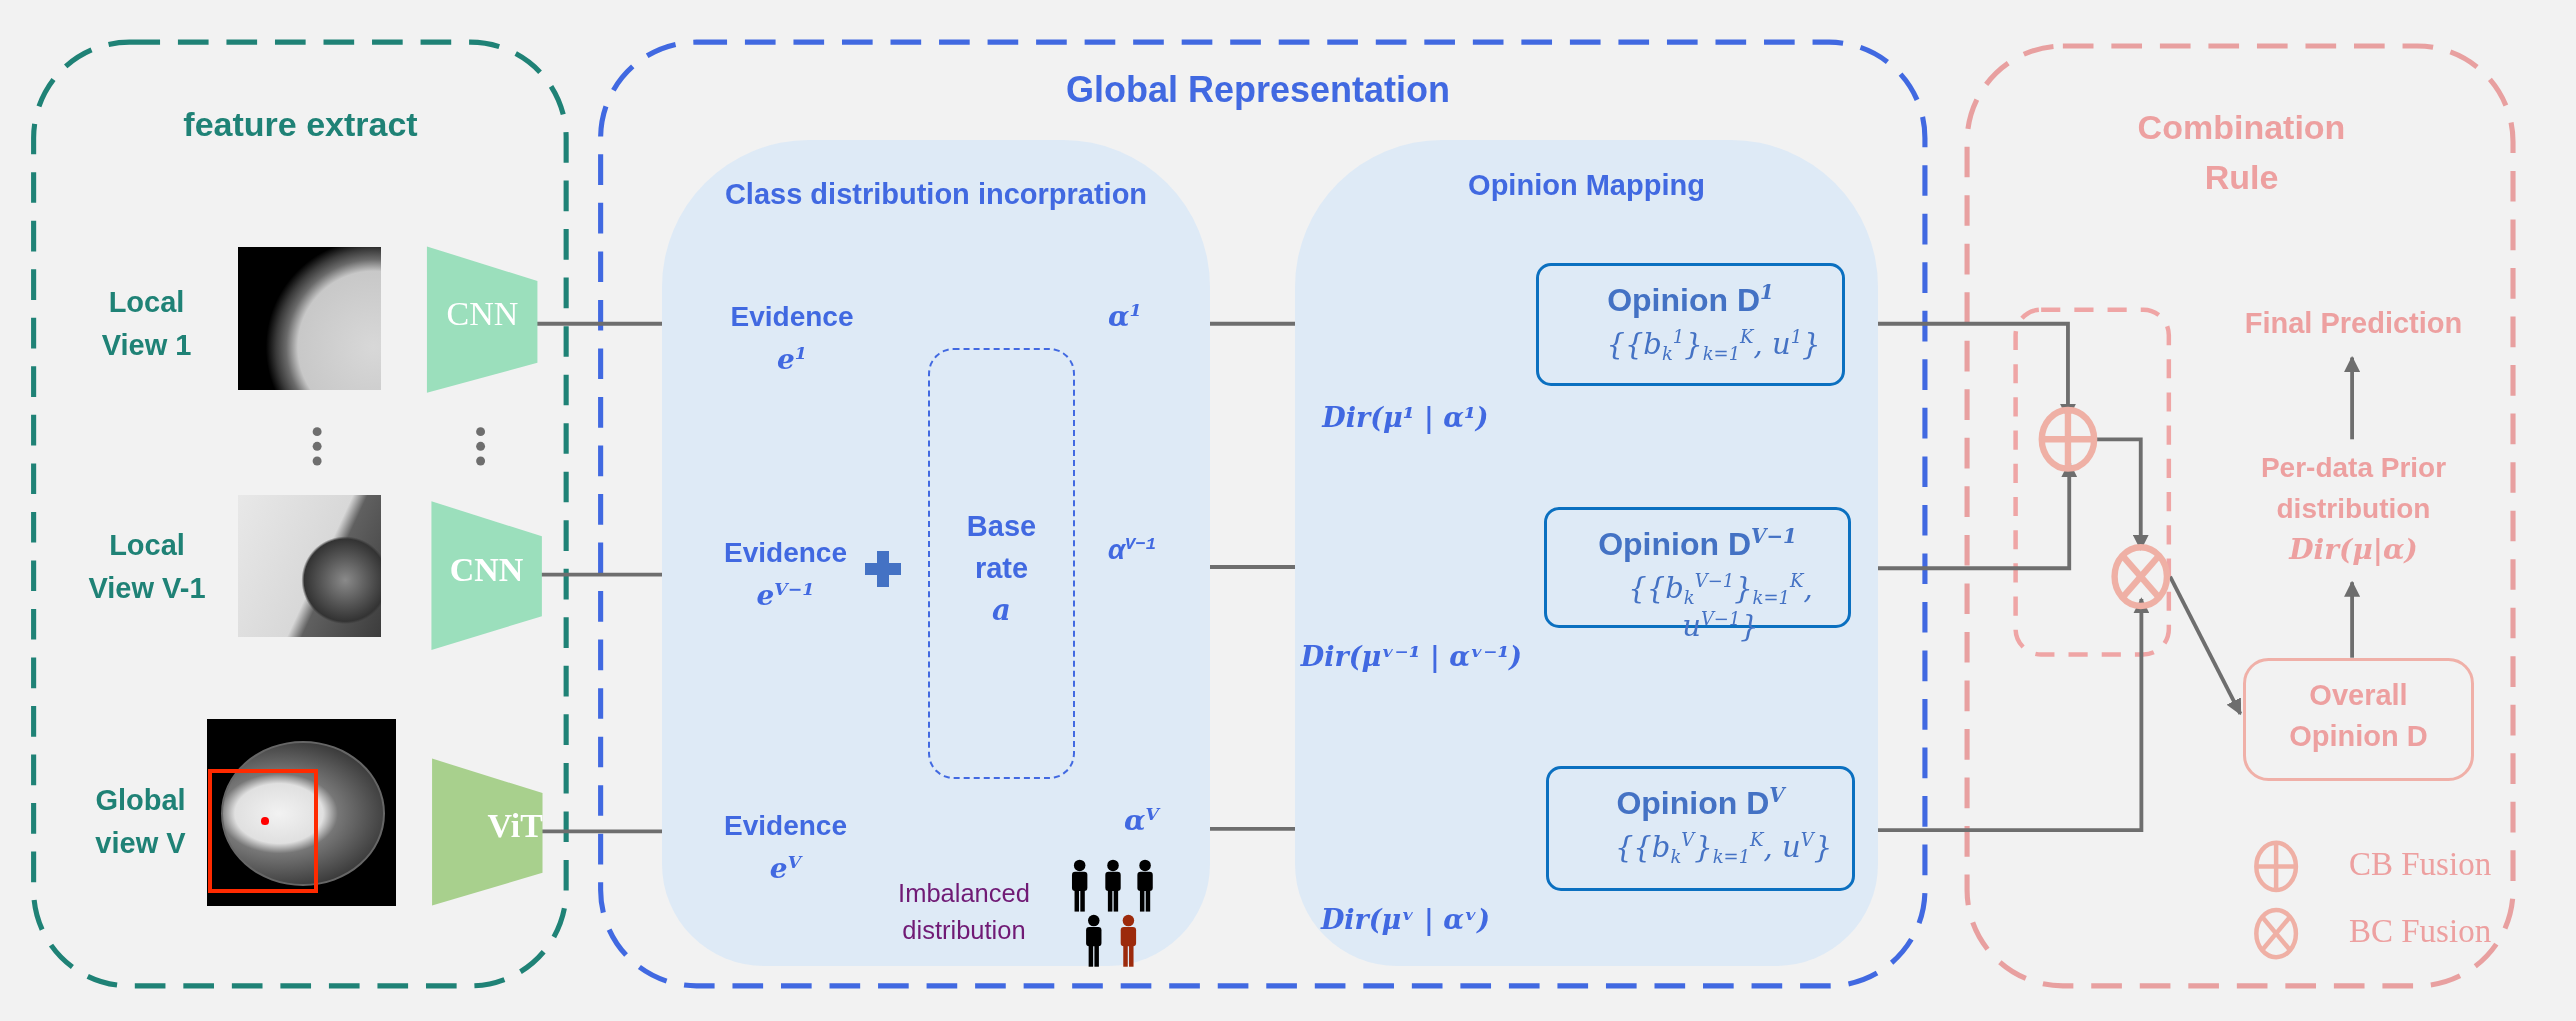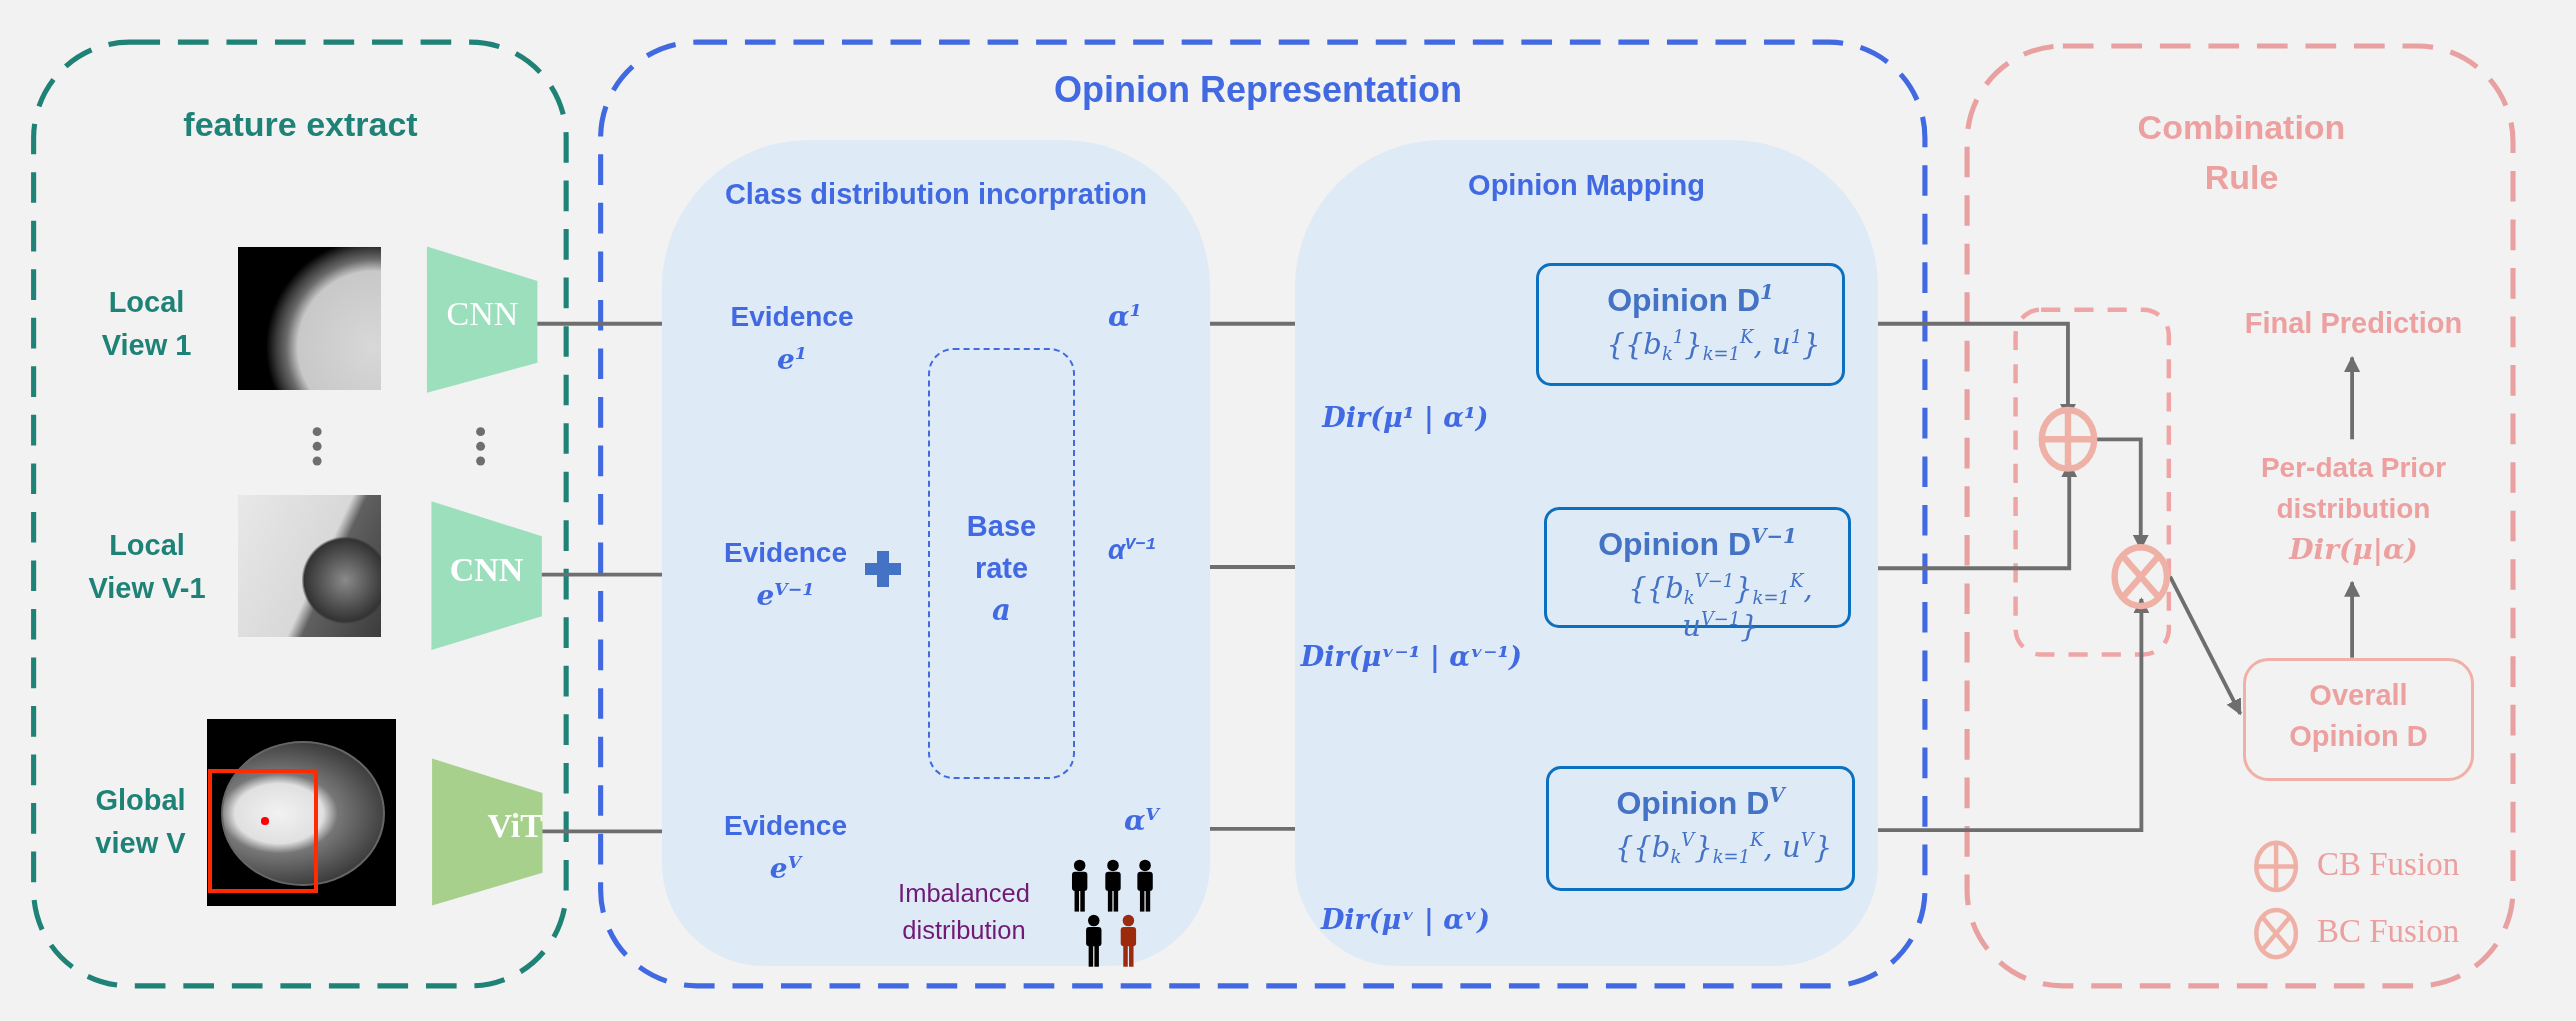--- a/index.html
+++ b/index.html
@@ -11,21 +11,21 @@
   .t-pink{color:#eda0a0;font-weight:bold;}
   .center{text-align:center;}
   .math{font-family:"DejaVu Serif","Liberation Serif",serif;font-style:italic;font-weight:bold;}
   sup,sub{font-size:62%;}
   .img-box{position:absolute;overflow:hidden;}
   .inner-bg{position:absolute;background:#deeaf6;border-radius:147px 147px 102px 102px;}
   .op-box{position:absolute;border:3.8px solid #0b70c0;border-radius:15px;box-sizing:border-box;text-align:center;color:#4472c4;}
   .op-title{font-weight:bold;font-size:32px;margin-top:14px;}
   .op-formula{font-family:"DejaVu Serif",serif;font-style:italic;font-size:29px;margin-top:7px;padding-left:46px;}
   .overall{position:absolute;border:3.2px solid #f0b0a8;border-radius:25.5px;box-sizing:border-box;text-align:center;color:#eda0a0;font-weight:bold;font-size:29px;line-height:41px;padding-top:14px;}
-  .legend{position:absolute;color:#eda0a0;font-family:"Liberation Serif",serif;font-size:33px;}
+  .legend{position:absolute;color:#eda0a0;font-family:"Liberation Serif",serif;font-size:33px;margin-left:32px;}
 </style>
 </head>
 <body>
 
 <div id="canvas">
 
   <svg id="wires" viewBox="0 0 4033 1599">
     <defs>
       <marker id="arr" viewBox="0 0 10 10" refX="9" refY="5" markerWidth="4.2" markerHeight="4.2" orient="auto-start-reverse">
         <path d="M0,0 L10,5 L0,10 z" fill="#6e6e6e"></path>
@@ -139,21 +139,21 @@
   <div class="img-box" style="left:207px;top:719px;width:189px;height:187px;background:#000;">
     <div style="position:absolute;left:14px;top:22px;width:160px;height:141px;border-radius:50%;background:radial-gradient(ellipse at 35% 50%, #f2f2f2 0%, #e0e0e0 30%, #777 40%, #555 60%, #333 80%);border:2.6px solid #666;"></div>
     <div style="position:absolute;left:1.3px;top:50px;width:110px;height:124px;border:4.5px solid #ff2a00;box-sizing:border-box;"></div>
     <div style="position:absolute;left:54px;top:98px;width:7.7px;height:7.7px;border-radius:50%;background:#ff0000;"></div>
   </div>
 
   <div class="abs" style="left:427px;top:295px;width:111px;color:#fff;font-family:'Liberation Serif',serif;font-size:34px;text-align:center;">CNN</div>
   <div class="abs" style="left:431px;top:551px;width:111px;color:#fff;font-family:'Liberation Serif',serif;font-weight:bold;font-size:34px;text-align:center;">CNN</div>
   <div class="abs" style="left:432px;top:807px;width:111px;color:#fff;font-family:'Liberation Serif',serif;font-weight:bold;font-size:34px;text-align:right;">ViT</div>
 
-  <div class="abs t-blue center" style="left:958px;top:69px;width:600px;font-size:36px;">Opinion Representation</div>
+  <div class="abs t-blue center" style="left:958px;top:69px;width:600px;font-size:36px;">Global Representation</div>
 
   <div class="inner-bg" style="left:662px;top:140px;width:548px;height:826px;"></div>
   <div class="inner-bg" style="left:1295px;top:140px;width:583px;height:826px;"></div>
 
   <div class="abs t-blue center" style="left:662px;top:178px;width:548px;font-size:29px;">Class distribution incorpration</div>
   <div class="abs t-blue center" style="left:1295px;top:169px;width:583px;font-size:29px;">Opinion Mapping</div>
 
   <div class="abs t-blue center" style="left:709px;top:299px;width:166px;font-size:28px;line-height:36px;">
     <div>Evidence</div>
     <div class="math"><span>e</span><sup>1</sup></div>

